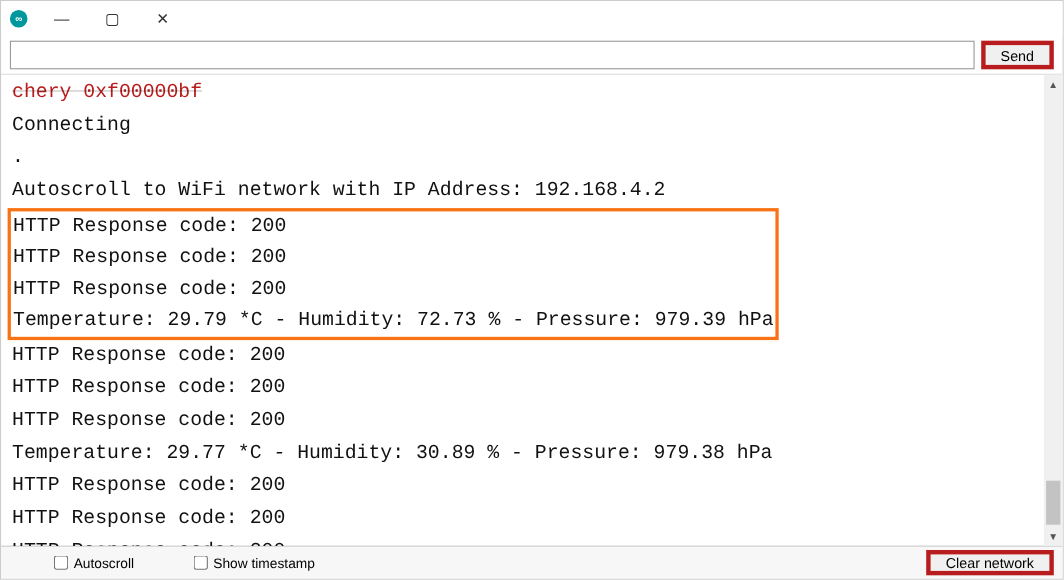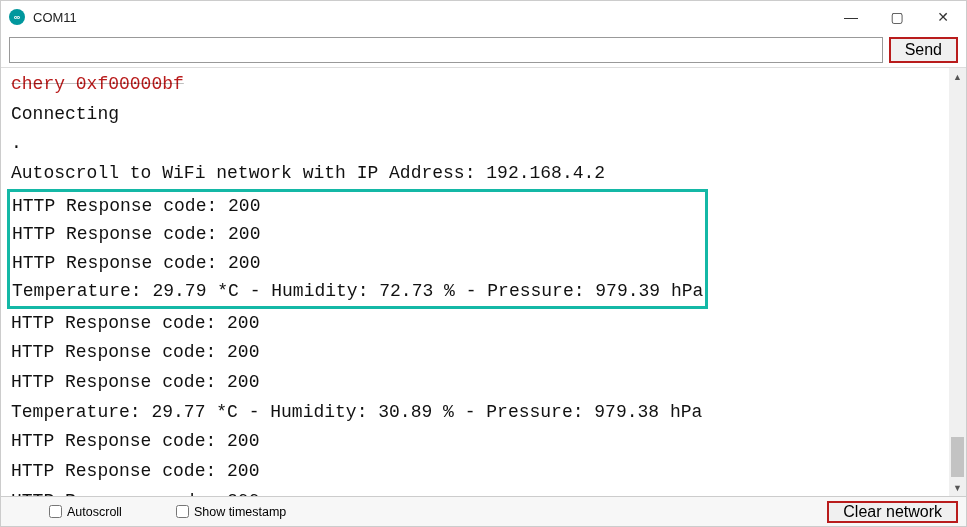--- a/index.html
+++ b/index.html
@@ -55,22 +55,22 @@
     flex: 1;
     height: 26px;
     border: 1px solid #999;
     padding: 2px 6px;
     font-family: inherit;
     font-size: 13px;
     outline: none;
   }
   .btn {
     background: #f0f0f0;
-    border: 2px solid #b91c1c;
-    font-size: 16px;
+    border: 4px solid #b91c1c;
+    font-size: 13px;
     padding: 0 14px;
     cursor: pointer;
     font-family: inherit;
   }
 
   
   .console-wrap {
     flex: 1;
     position: relative;
     border-top: 1px solid #ddd;
@@ -86,21 +86,21 @@
     line-height: 1.65;
     color: #111;
     white-space: pre;
   }
   .console .truncated {
     color: #b91c1c;
     text-decoration: line-through;
     text-decoration-color: rgba(0,0,0,0.25);
   }
   .highlight-box {
-    border: 3px solid #14b8a6;
+    border: 3px solid #f97316;
     padding: 0 2px;
     margin-left: -4px;
     display: inline-block;
     line-height: 1.58;
   }
   .scrollbar-stub {
     position: absolute;
     right: 0;
     top: 0;
     width: 17px;
@@ -154,21 +154,20 @@
     cursor: pointer;
   }
   .footer .sel-line { width: 130px; }
   .footer .sel-baud { width: 120px; }
 </style>
 </head>
 <body>
 
 <div class="titlebar">
   <span class="app-icon">∞</span>
-  <span class="title">COM11</span>
   <div class="win-controls">
     <div class="win-btn">—</div>
     <div class="win-btn">▢</div>
     <div class="win-btn close">✕</div>
   </div>
 </div>
 
 <div class="input-row">
   <input type="text" placeholder="" value="" style="">
   <button class="btn">Send</button>

